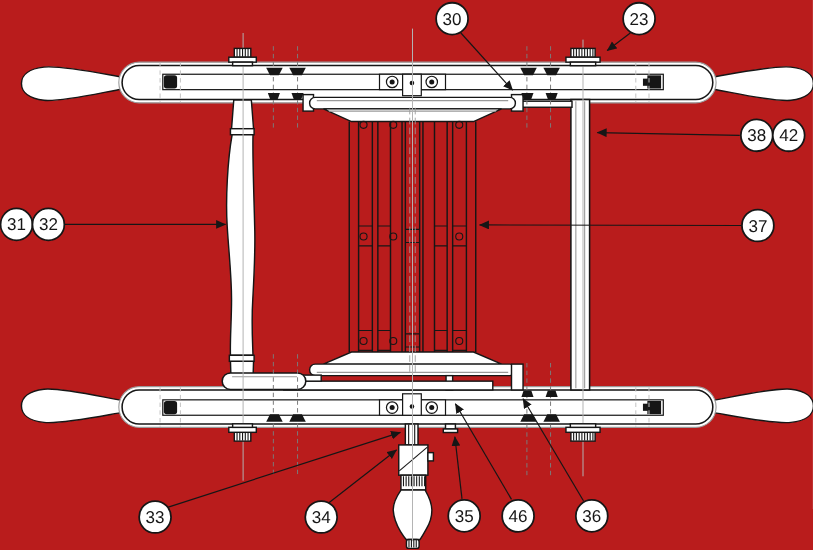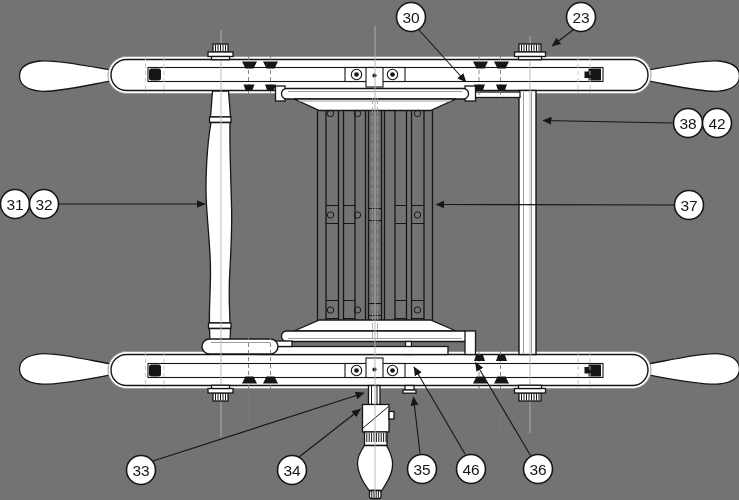--- a/index.html
+++ b/index.html
@@ -1,16 +1,16 @@
 <!DOCTYPE html>
 <html><head>
 <meta charset="utf-8">
 <style>
   html,body{margin:0;padding:0;background:#fff;}
-  .stage{position:relative;width:739px;height:500px;background:#737373;overflow:hidden;}
+  .stage{position:relative;width:739px;height:500px;background:#b91c1c;overflow:hidden;}
   svg{display:block;}
   .s  {stroke:#161616;stroke-width:1.3;fill:none;}
   .sw {stroke:#161616;stroke-width:1.3;fill:#ffffff;}
   .sw2{stroke:#161616;stroke-width:1.4;fill:#ffffff;}
   .t  {stroke:#161616;stroke-width:1;fill:none;}
   .g  {stroke:#9a9a9a;stroke-width:1;fill:none;}
   .b  {fill:#161616;stroke:none;}
   .dash {stroke:#7a7a7a;stroke-width:.9;fill:none;stroke-dasharray:4 3;}
   .dashl{stroke:#c2c2c2;stroke-width:.9;fill:none;stroke-dasharray:4 3;}
   .cline{stroke:#b3b3b3;stroke-width:.9;fill:none;}

